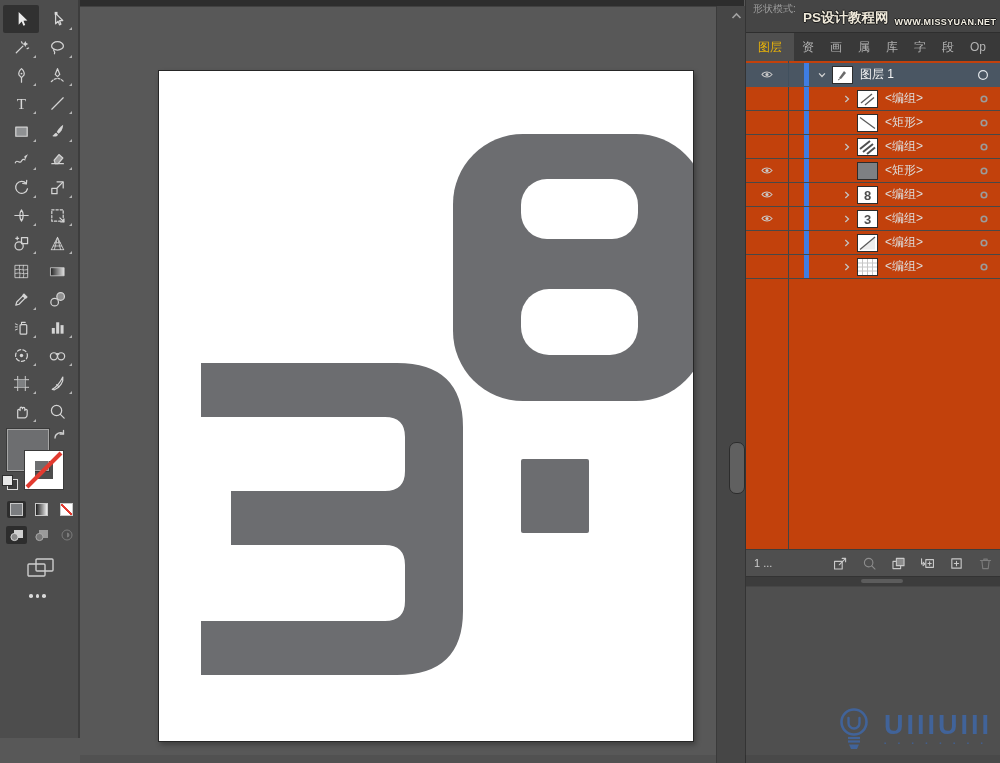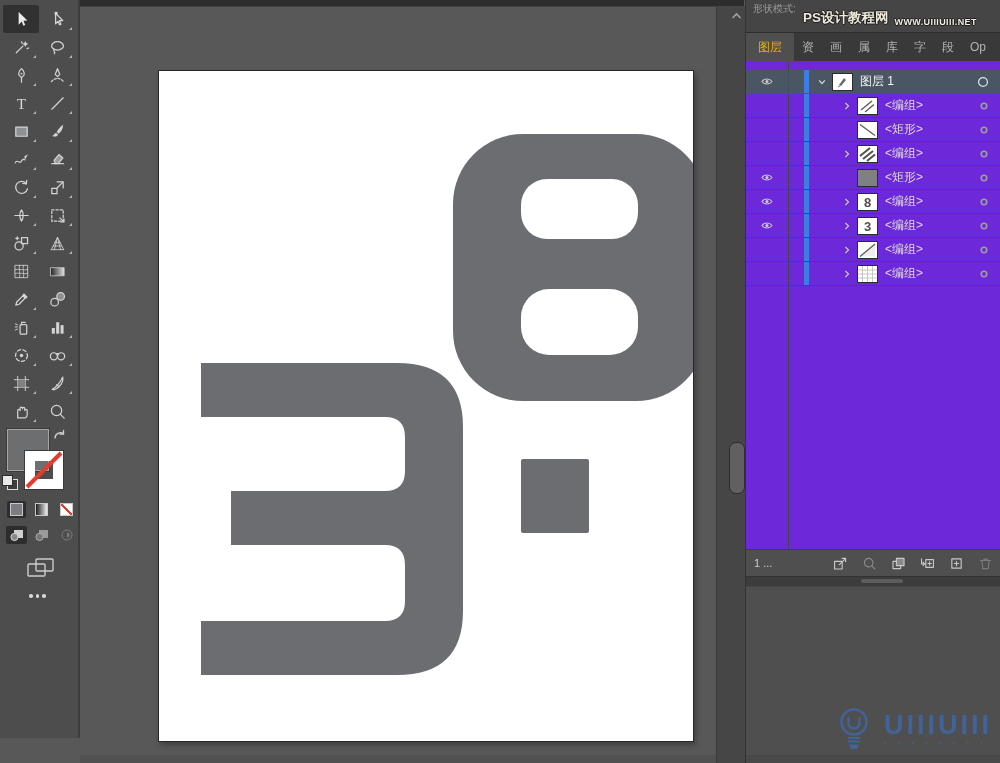--- a/index.html
+++ b/index.html
@@ -60,21 +60,21 @@
   .mtab.active{background:#282828;color:#e4e4e4;border-radius:2px 2px 0 0;}
   #minitabs .mmenu{margin-left:auto;color:#bdbdbd;font-size:10px;line-height:16px;margin-top:-3px;padding-right:5px;}
   #minilabel{font-size:10px;color:#9d9d9d;padding:2px 0 0 7px;}
 
   #paneltabs{height:28px;background:#393939;border-top:1px solid #2e2e2e;display:flex;align-items:stretch;overflow:hidden;}
   .ptab{font-size:12px;color:#b3b3b3;line-height:28px;padding:0 8px;white-space:nowrap;}
   .ptab.active{background:#4f4f4f;color:#eab308;padding:0 12px;}
   #ptabs-right{margin-left:auto;display:flex;align-items:center;color:#c6c6c6;}
   #ptabs-right .ovf{font-size:13px;padding:0 7px;}
 
-  #layersbody{height:488px;position:relative;padding-top:9px;box-sizing:border-box;background:#6d28d9;}
+  #layersbody{height:488px;position:relative;padding-top:2px;box-sizing:border-box;background:#c2410c;}
   #eyecol-line{position:absolute;left:42px;top:0;bottom:0;width:1px;background:#444444;}
   .lrow{height:23px;display:flex;align-items:center;position:relative;border-bottom:1px solid #484848;}
   .lrow.selected{background:#4a5663;border-bottom-color:#4a5663;}
   .eyecell{width:42px;height:100%;flex:none;display:flex;align-items:center;justify-content:center;border-right:1px solid #444444;}
   .lrow.selected .eyecell{border-right-color:#41505e;}
   .lockcell{width:15px;flex:none;}
   .colorbar{width:5px;height:100%;flex:none;background:#3e7de2;}
   .chev{width:13px;flex:none;display:flex;align-items:center;justify-content:center;}
   .thumb{width:19px;height:16px;flex:none;background:#ffffff;border:1px solid #2c2c2c;box-sizing:content-box;
          display:flex;align-items:center;justify-content:center;overflow:hidden;}
@@ -775,16 +775,16 @@
       <div>
         <div class="brand">UIIIUIII</div>
         <div class="sub">▪ ▪ ▪ ▪ ▪ ▪ ▪ ▪</div>
       </div>
     </div>
   </div>
 </div>
 
 <div class="abs" id="wm-top">
   <span class="nm">PS设计教程网</span>
-  <span class="ur">WWW.UIIIUIII.NET</span>
+  <span class="ur">WWW.MISSYUAN.NET</span>
 </div>
 
 <div class="abs" id="bottomedge"></div>
 
 </body></html>

